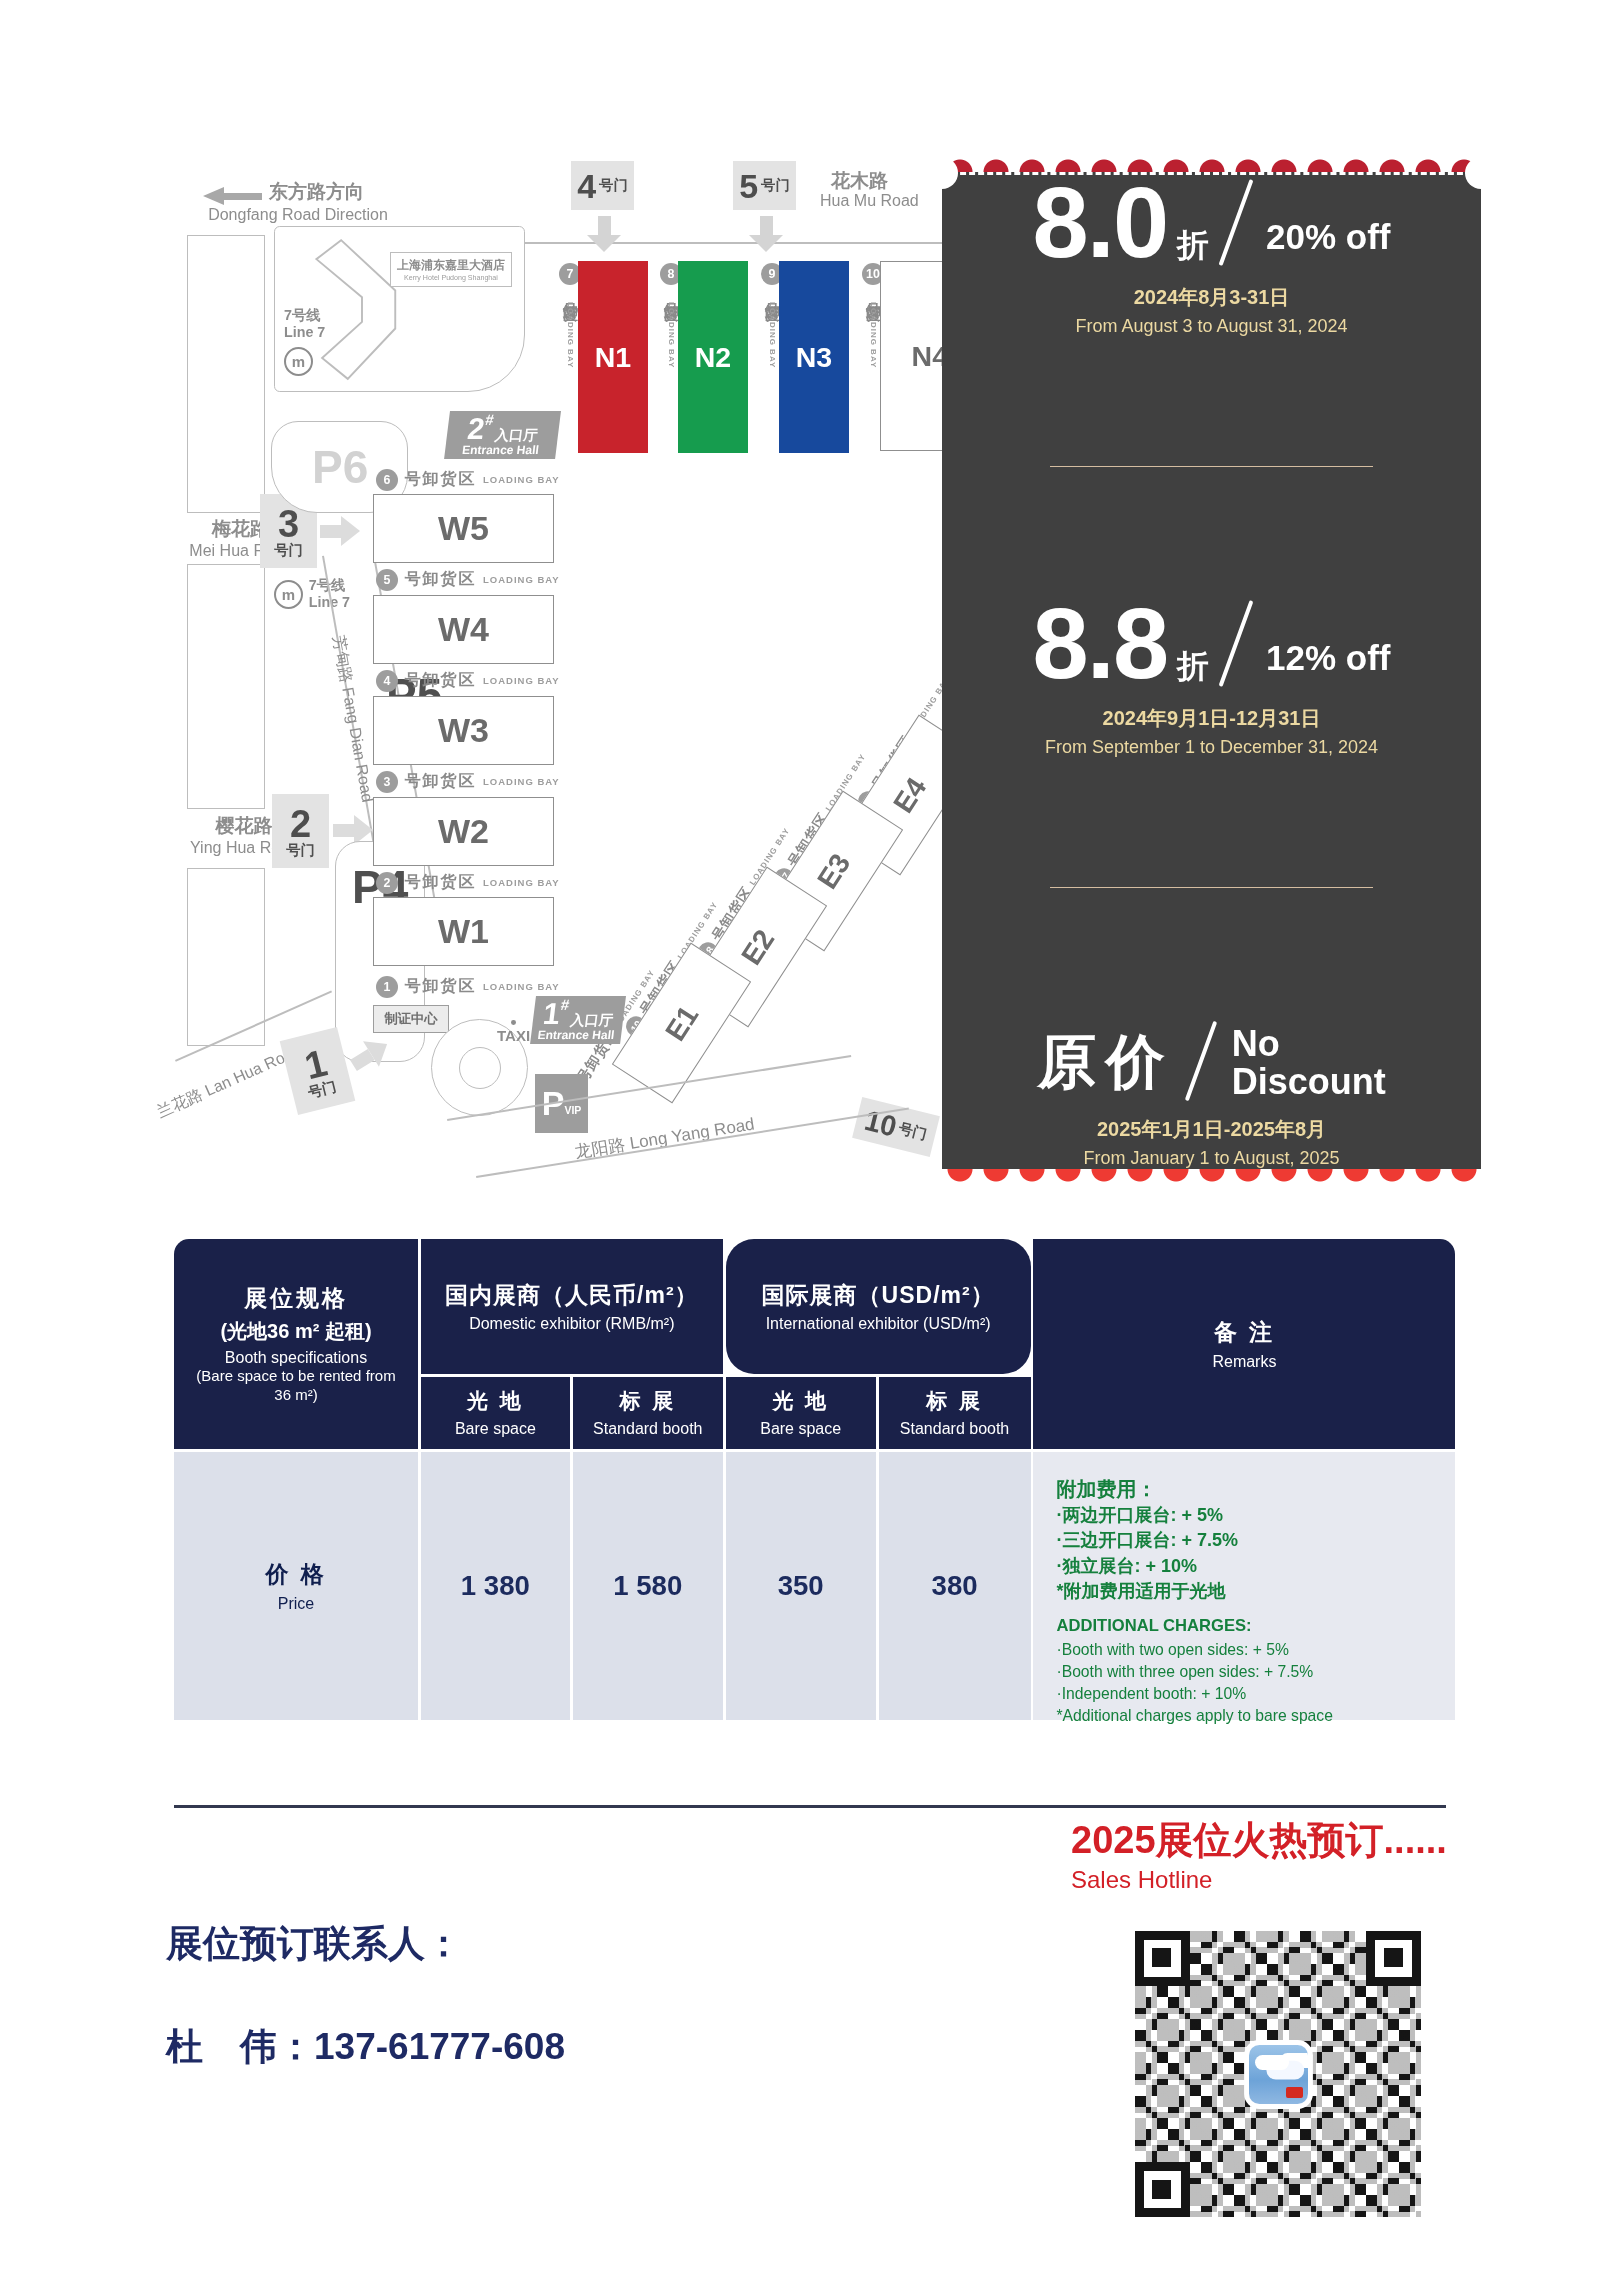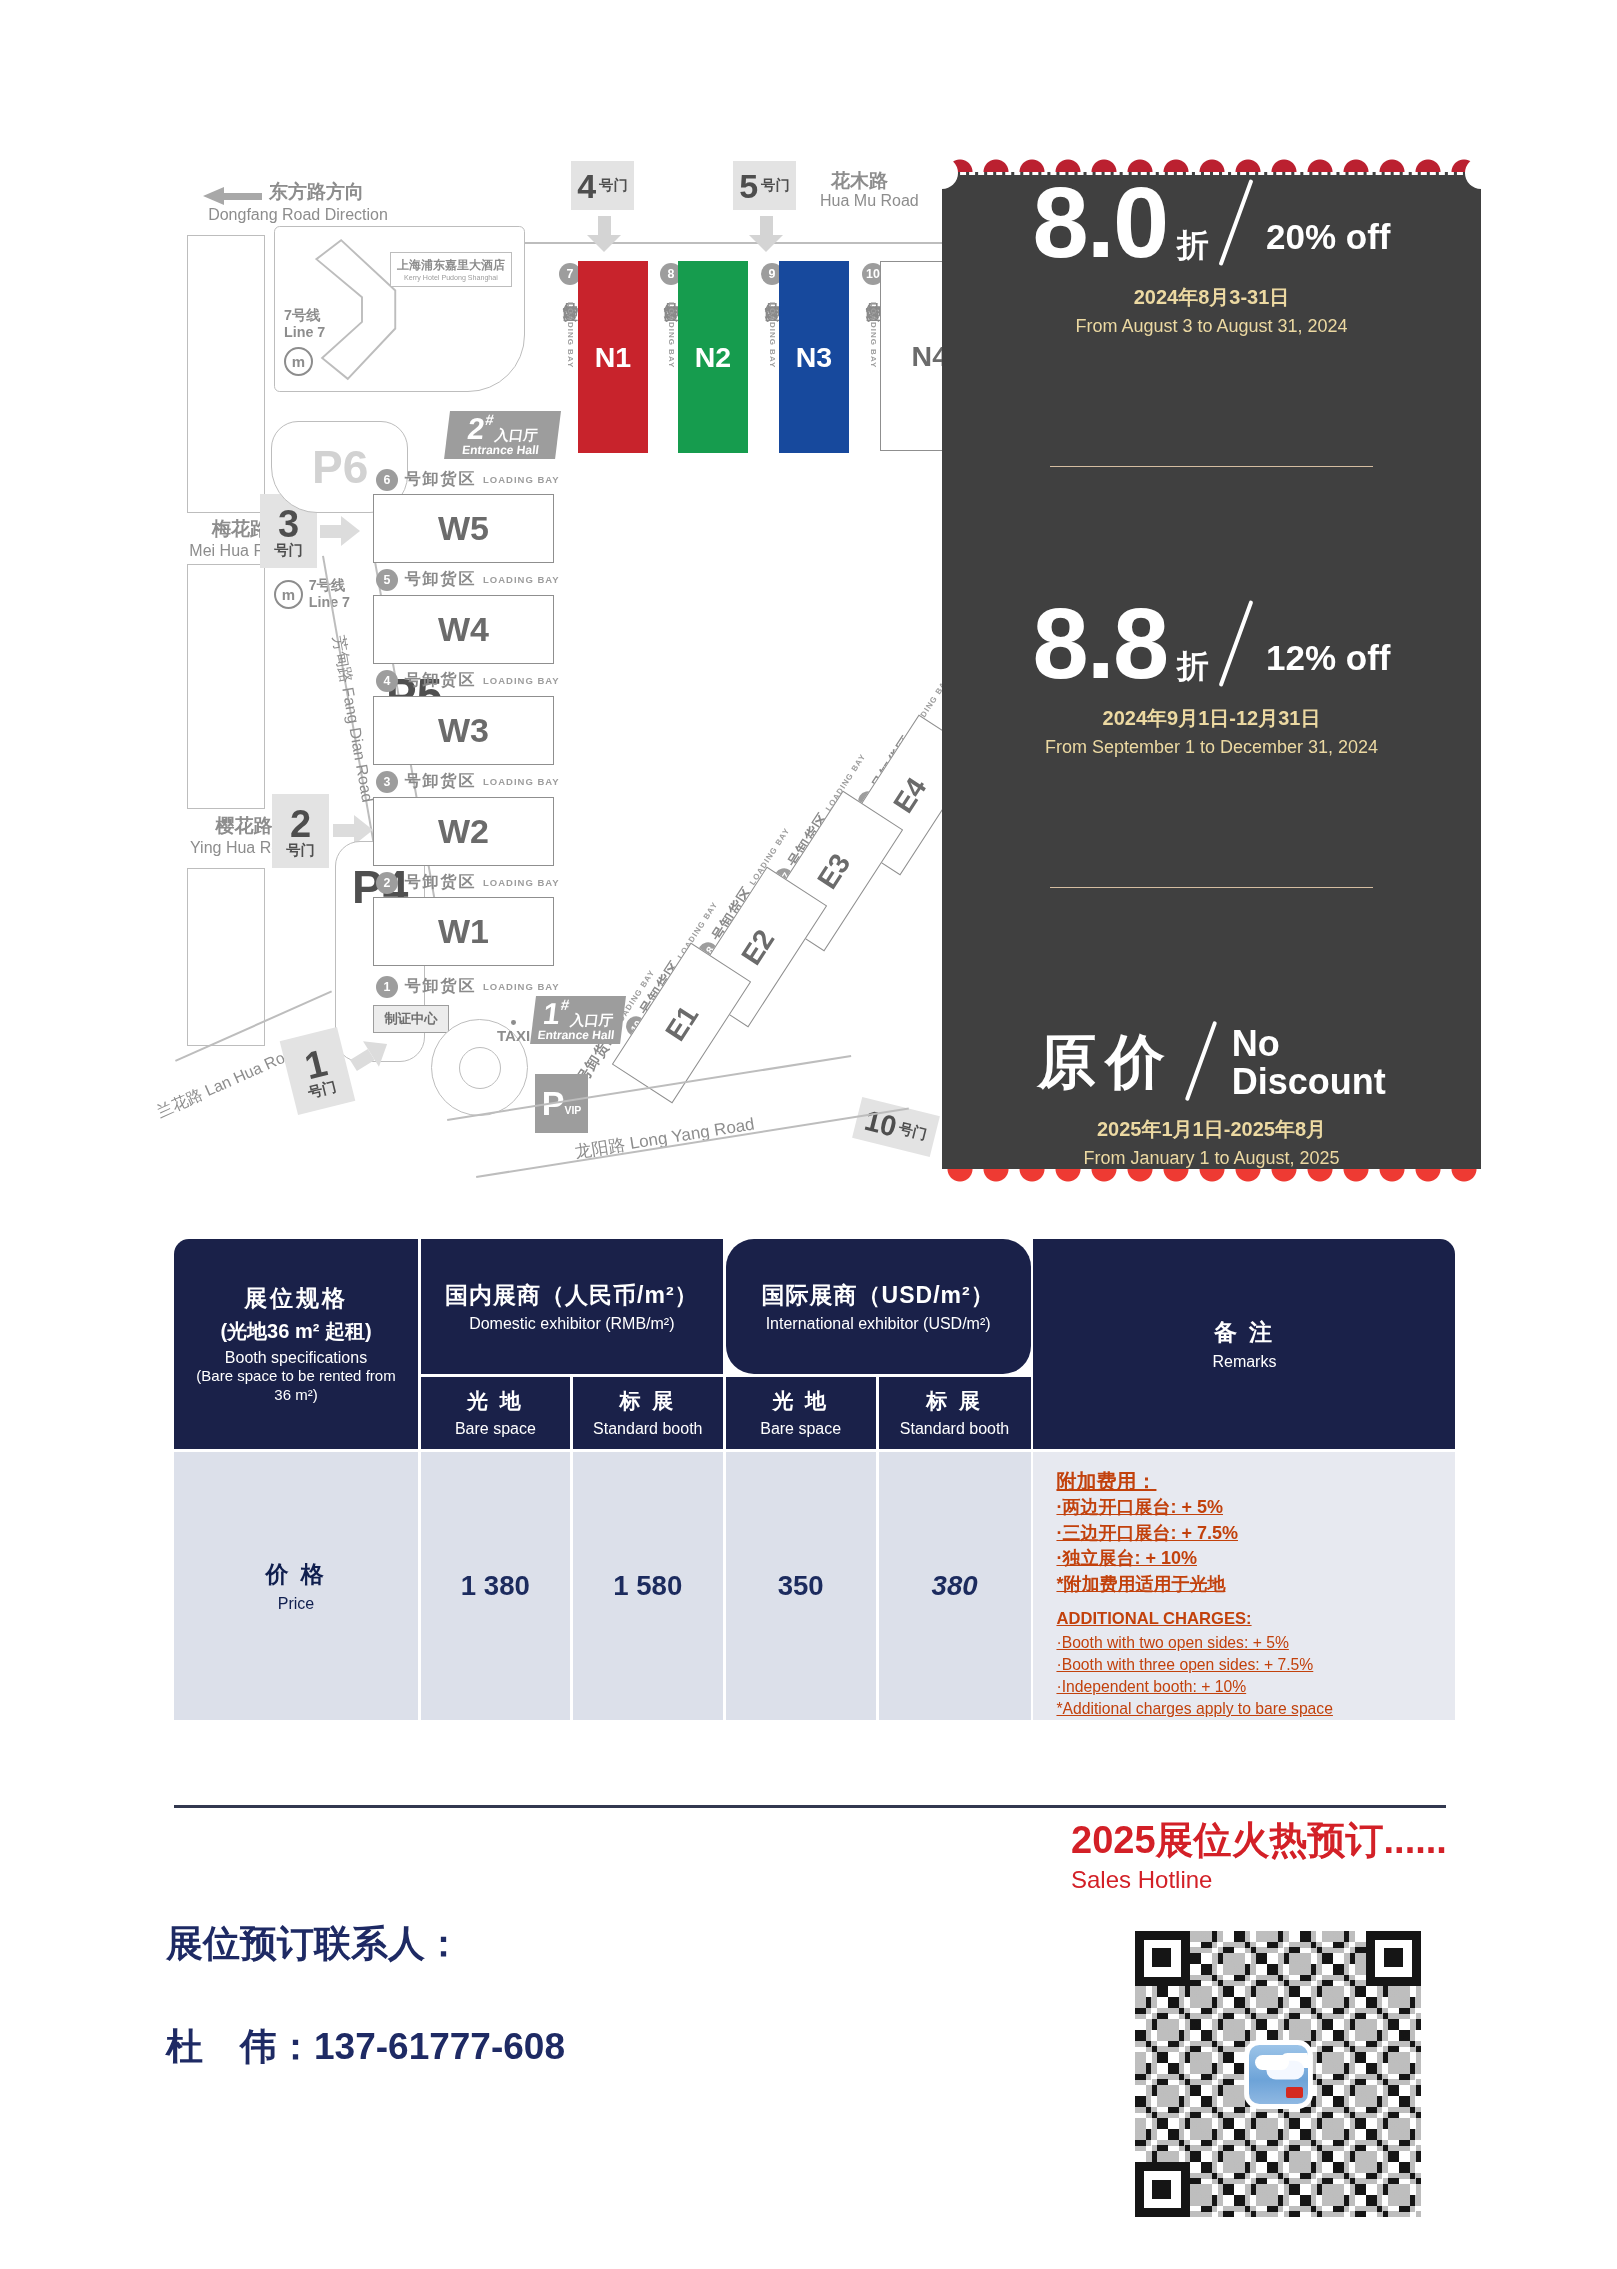--- a/index.html
+++ b/index.html
@@ -124,24 +124,24 @@
   .cell .sm-en2{font-size:15px;line-height:1.25;}
   .spec{grid-column:1;grid-row:1/3;border-top-left-radius:15px;}
   .grouph-dom{grid-column:2/4;grid-row:1;}
   .grouph-intl{grid-column:4/6;grid-row:1;border-radius:28px;}
   .remarks-h{grid-column:6;grid-row:1/3;border-top-right-radius:15px;}
   .sub1{grid-column:2;grid-row:2;} .sub2{grid-column:3;grid-row:2;}
   .sub3{grid-column:4;grid-row:2;} .sub4{grid-column:5;grid-row:2;}
   .bcell{background:#dce0ea;color:#0f1e4e;}
   .price-c{grid-column:1;grid-row:3;}
   .v1{grid-column:2;grid-row:3;} .v2{grid-column:3;grid-row:3;}
-  .v3{grid-column:4;grid-row:3;} .v4{grid-column:5;grid-row:3;font-style:italic;}
+  .v3{grid-column:4;grid-row:3;} .v4{grid-column:5;grid-row:3;}
   .val{font-size:27.6px;font-weight:bold;color:#1c2b5e;}
-  .remarks-b{grid-column:6;grid-row:3;background:#e7e9f0;align-items:flex-start;justify-content:flex-end;
-             text-align:left;padding:23px 9.5px 0 23px;box-sizing:border-box;color:#c2410c;text-decoration:underline;}
+  .remarks-b{grid-column:6;grid-row:3;background:#e7e9f0;align-items:flex-start;justify-content:space-between;
+             text-align:left;padding:23px 9.5px 0 23px;box-sizing:border-box;color:#15803d;}
   .rk-title{font-size:20px;font-weight:bold;line-height:1.4;}
   .rk-line{font-size:18px;font-weight:600;line-height:1.42;}
   .rk-title-en{font-size:16.6px;font-weight:bold;line-height:1.5;margin-top:9.5px;}
   .rk-line-en{font-size:15.7px;line-height:1.4;}
 
   
   .foot-rule{position:absolute;left:174px;top:1805px;width:1272px;height:2.9px;background:#32384f;}
   .hotline-cn{position:absolute;left:1071px;top:1815px;font-size:38px;font-weight:bold;color:#d32027;}
   .hotline-en{position:absolute;left:1071px;top:1866px;font-size:24px;color:#d32027;}
   .contact-label{position:absolute;left:166px;top:1919px;font-size:37px;font-weight:bold;color:#1e2a64;}

